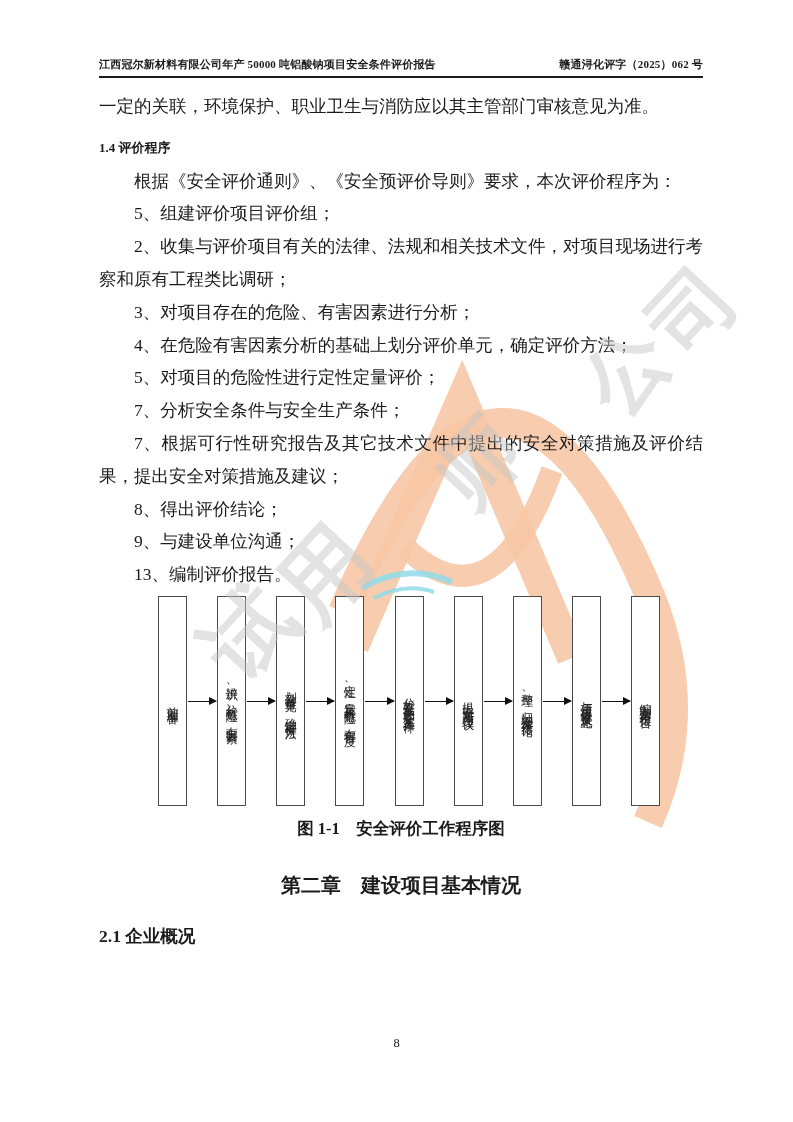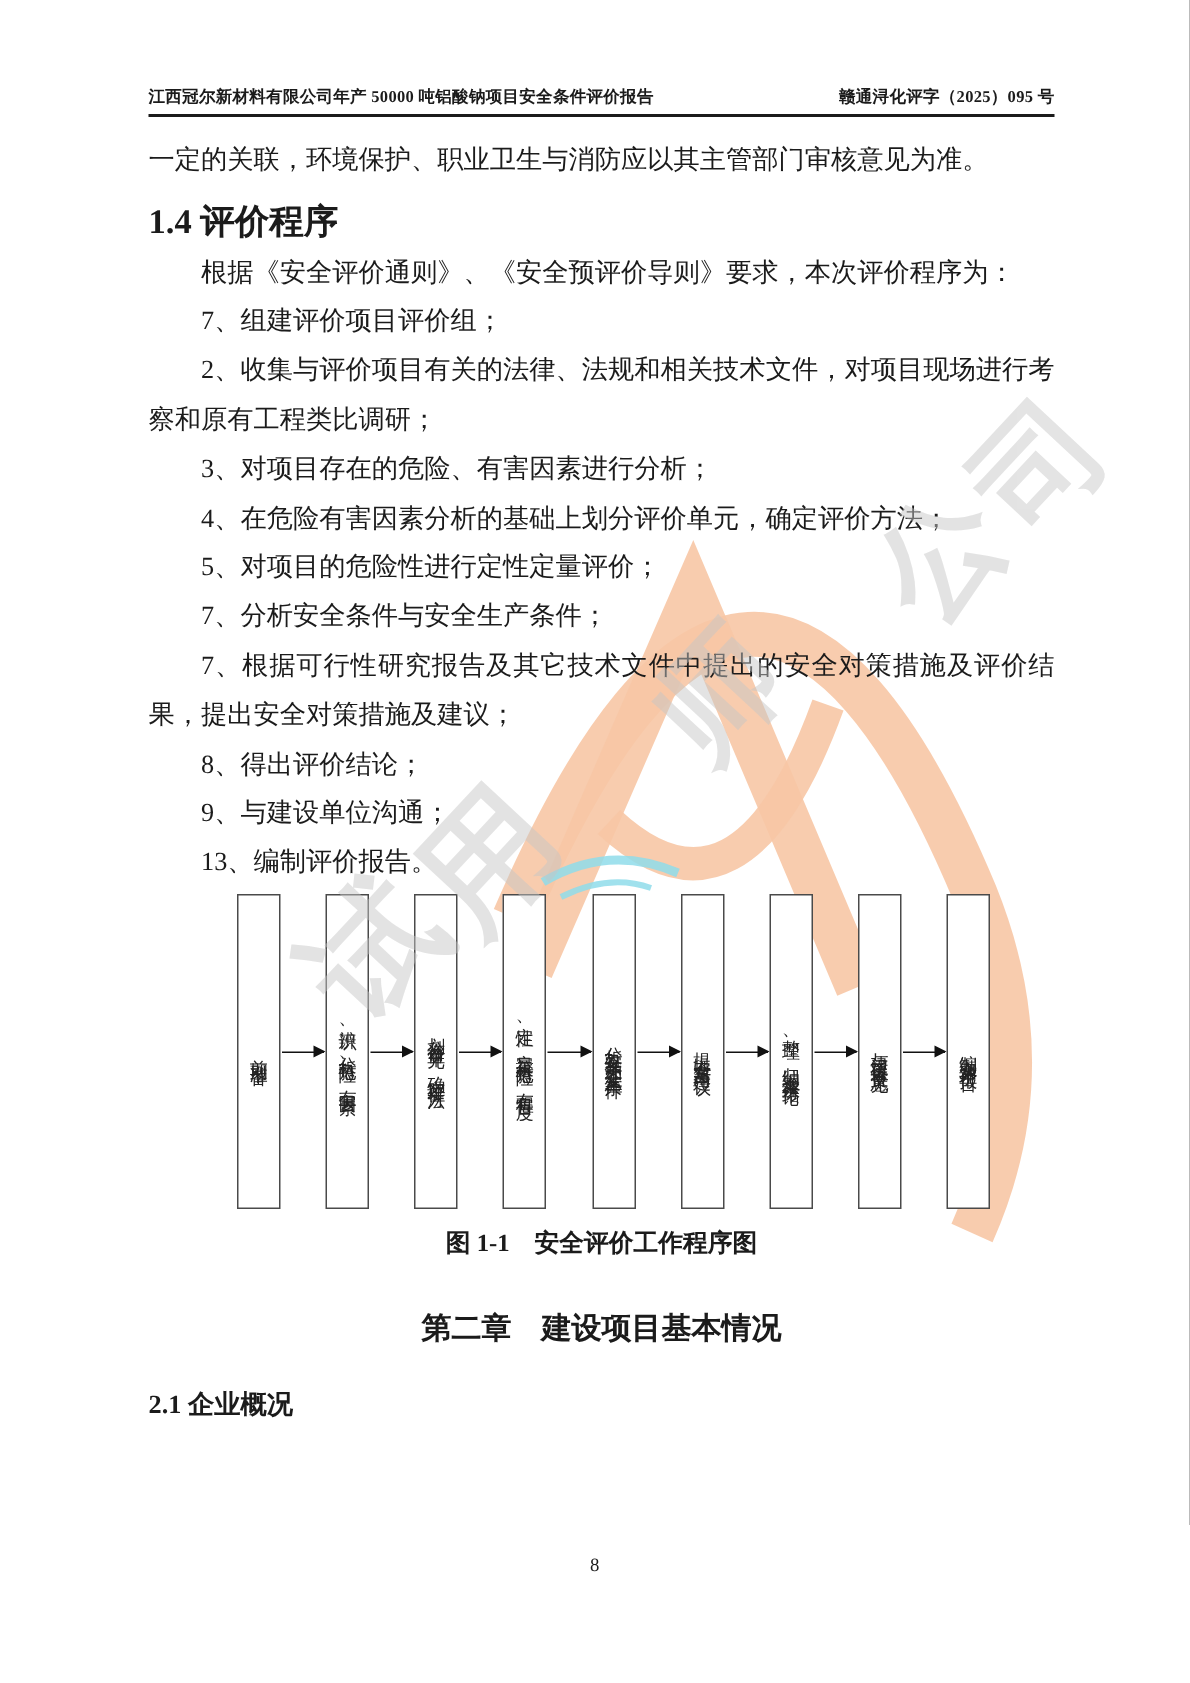--- a/index.html
+++ b/index.html
@@ -13,21 +13,21 @@
   .hdr{position:absolute; top:57px; left:99px; width:604px; z-index:2;
        display:flex; justify-content:space-between; align-items:flex-end;
        font-size:11px; font-weight:700; letter-spacing:.2px;}
   .hdr-rule{position:absolute; top:76px; left:99px; width:604px; height:0;
        border-top:2px solid #1b1b1b; z-index:2;}
   
   .content{position:absolute; top:90px; left:99px; width:604px; z-index:2;
        font-size:17.5px; line-height:32.8px; text-align:justify;}
   .content p{margin:0;}
   .indent{text-indent:2em;}
-  .sec-head{font-weight:700; margin-top:9px !important; font-size:23px;
+  .sec-head{font-weight:700; margin-top:9px !important; font-size:13px;
        font-family:"Liberation Serif","DejaVu Serif",serif;}
   
   .flow{position:absolute; top:596px; left:158px; width:502px; height:210px;
        z-index:2; display:flex; align-items:center;}
   .fbox{height:208px; width:27px; border:1px solid #4a4a4a; background:#fff;
        display:flex; align-items:center; justify-content:center; flex:none;}
   .fbox span{writing-mode:vertical-rl; text-orientation:upright;
        font-size:12px; letter-spacing:2px; line-height:1;
        font-family:"Liberation Serif","DejaVu Serif",serif; color:#222;}
   .farrow{flex:1; height:0; border-top:1.6px solid #111; position:relative; margin:0 1px;}
@@ -71,29 +71,29 @@
   </svg>
 
   <div class="wm" style="left:206px; top:574px;">试</div>
   <div class="wm" style="left:282px; top:514px;">用</div>
   <div class="wm" style="left:438px; top:408px; font-size:82px;">师</div>
   <div class="wm" style="left:586px; top:316px; font-size:82px;">公</div>
   <div class="wm" style="left:652px; top:256px; font-size:82px;">司</div>
 
   <div class="hdr">
     <span>江西冠尔新材料有限公司年产 50000 吨铝酸钠项目安全条件评价报告</span>
-    <span>赣通浔化评字（2025）095 号</span>
+    <span>赣通浔化评字（2025）062 号</span>
   </div>
   <div class="hdr-rule"></div>
 
   <div class="content">
     <p>一定的关联，环境保护、职业卫生与消防应以其主管部门审核意见为准。</p>
     <p class="sec-head">1.4 评价程序</p>
     <p class="indent">根据《安全评价通则》、《安全预评价导则》要求，本次评价程序为：</p>
-    <p class="indent">7、组建评价项目评价组；</p>
+    <p class="indent">5、组建评价项目评价组；</p>
     <p class="indent">2、收集与评价项目有关的法律、法规和相关技术文件，对项目现场进行考察和原有工程类比调研；</p>
     <p class="indent">3、对项目存在的危险、有害因素进行分析；</p>
     <p class="indent">4、在危险有害因素分析的基础上划分评价单元，确定评价方法；</p>
     <p class="indent">5、对项目的危险性进行定性定量评价；</p>
     <p class="indent">7、分析安全条件与安全生产条件；</p>
     <p class="indent">7、根据可行性研究报告及其它技术文件中提出的安全对策措施及评价结果，提出安全对策措施及建议；</p>
     <p class="indent">8、得出评价结论；</p>
     <p class="indent">9、与建设单位沟通；</p>
     <p class="indent">13、编制评价报告。</p>
   </div>

